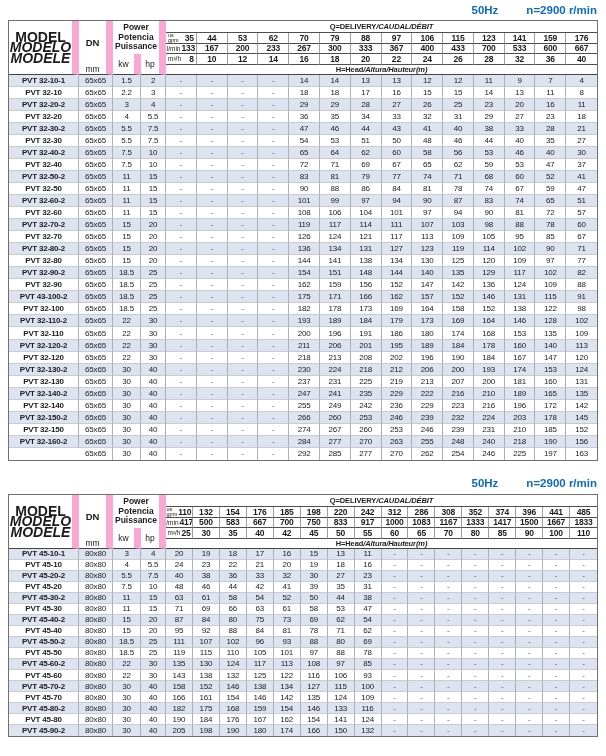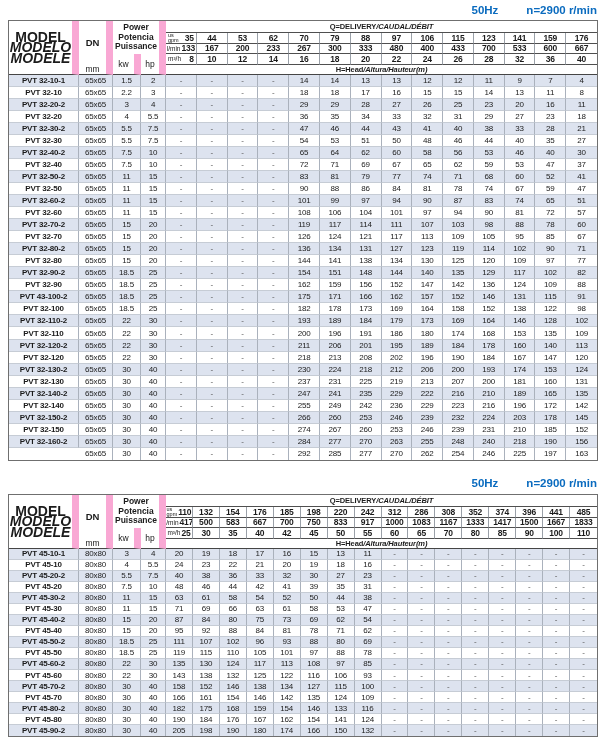--- a/index.html
+++ b/index.html
@@ -102,21 +102,21 @@
       <div class="unitrow hv hline" style="grid-area: 3 / 5;">
         <span class="ulbl">l/min</span>
         <span class="hval">133</span>
       </div>
       <div class="hval hline hv" style="grid-area: 3 / 6;">167</div>
       <div class="hval hline hv" style="grid-area: 3 / 7;">200</div>
       <div class="hval hline hv" style="grid-area: 3 / 8;">233</div>
       <div class="hval hline hv" style="grid-area: 3 / 9;">267</div>
       <div class="hval hline hv" style="grid-area: 3 / 10;">300</div>
       <div class="hval hline hv" style="grid-area: 3 / 11;">333</div>
-      <div class="hval hline hv" style="grid-area: 3 / 12;">480</div>
+      <div class="hval hline hv" style="grid-area: 3 / 12;">367</div>
       <div class="hval hline hv" style="grid-area: 3 / 13;">400</div>
       <div class="hval hline hv" style="grid-area: 3 / 14;">433</div>
       <div class="hval hline hv" style="grid-area: 3 / 15;">700</div>
       <div class="hval hline hv" style="grid-area: 3 / 16;">533</div>
       <div class="hval hline hv" style="grid-area: 3 / 17;">600</div>
       <div class="hval hline hlast" style="grid-area: 3 / 18;">667</div>
       <div class="unitrow hv hline" style="grid-area: 4 / 5;">
         <span class="ulbl">m³/h</span>
         <span class="hval">8</span>
       </div>

